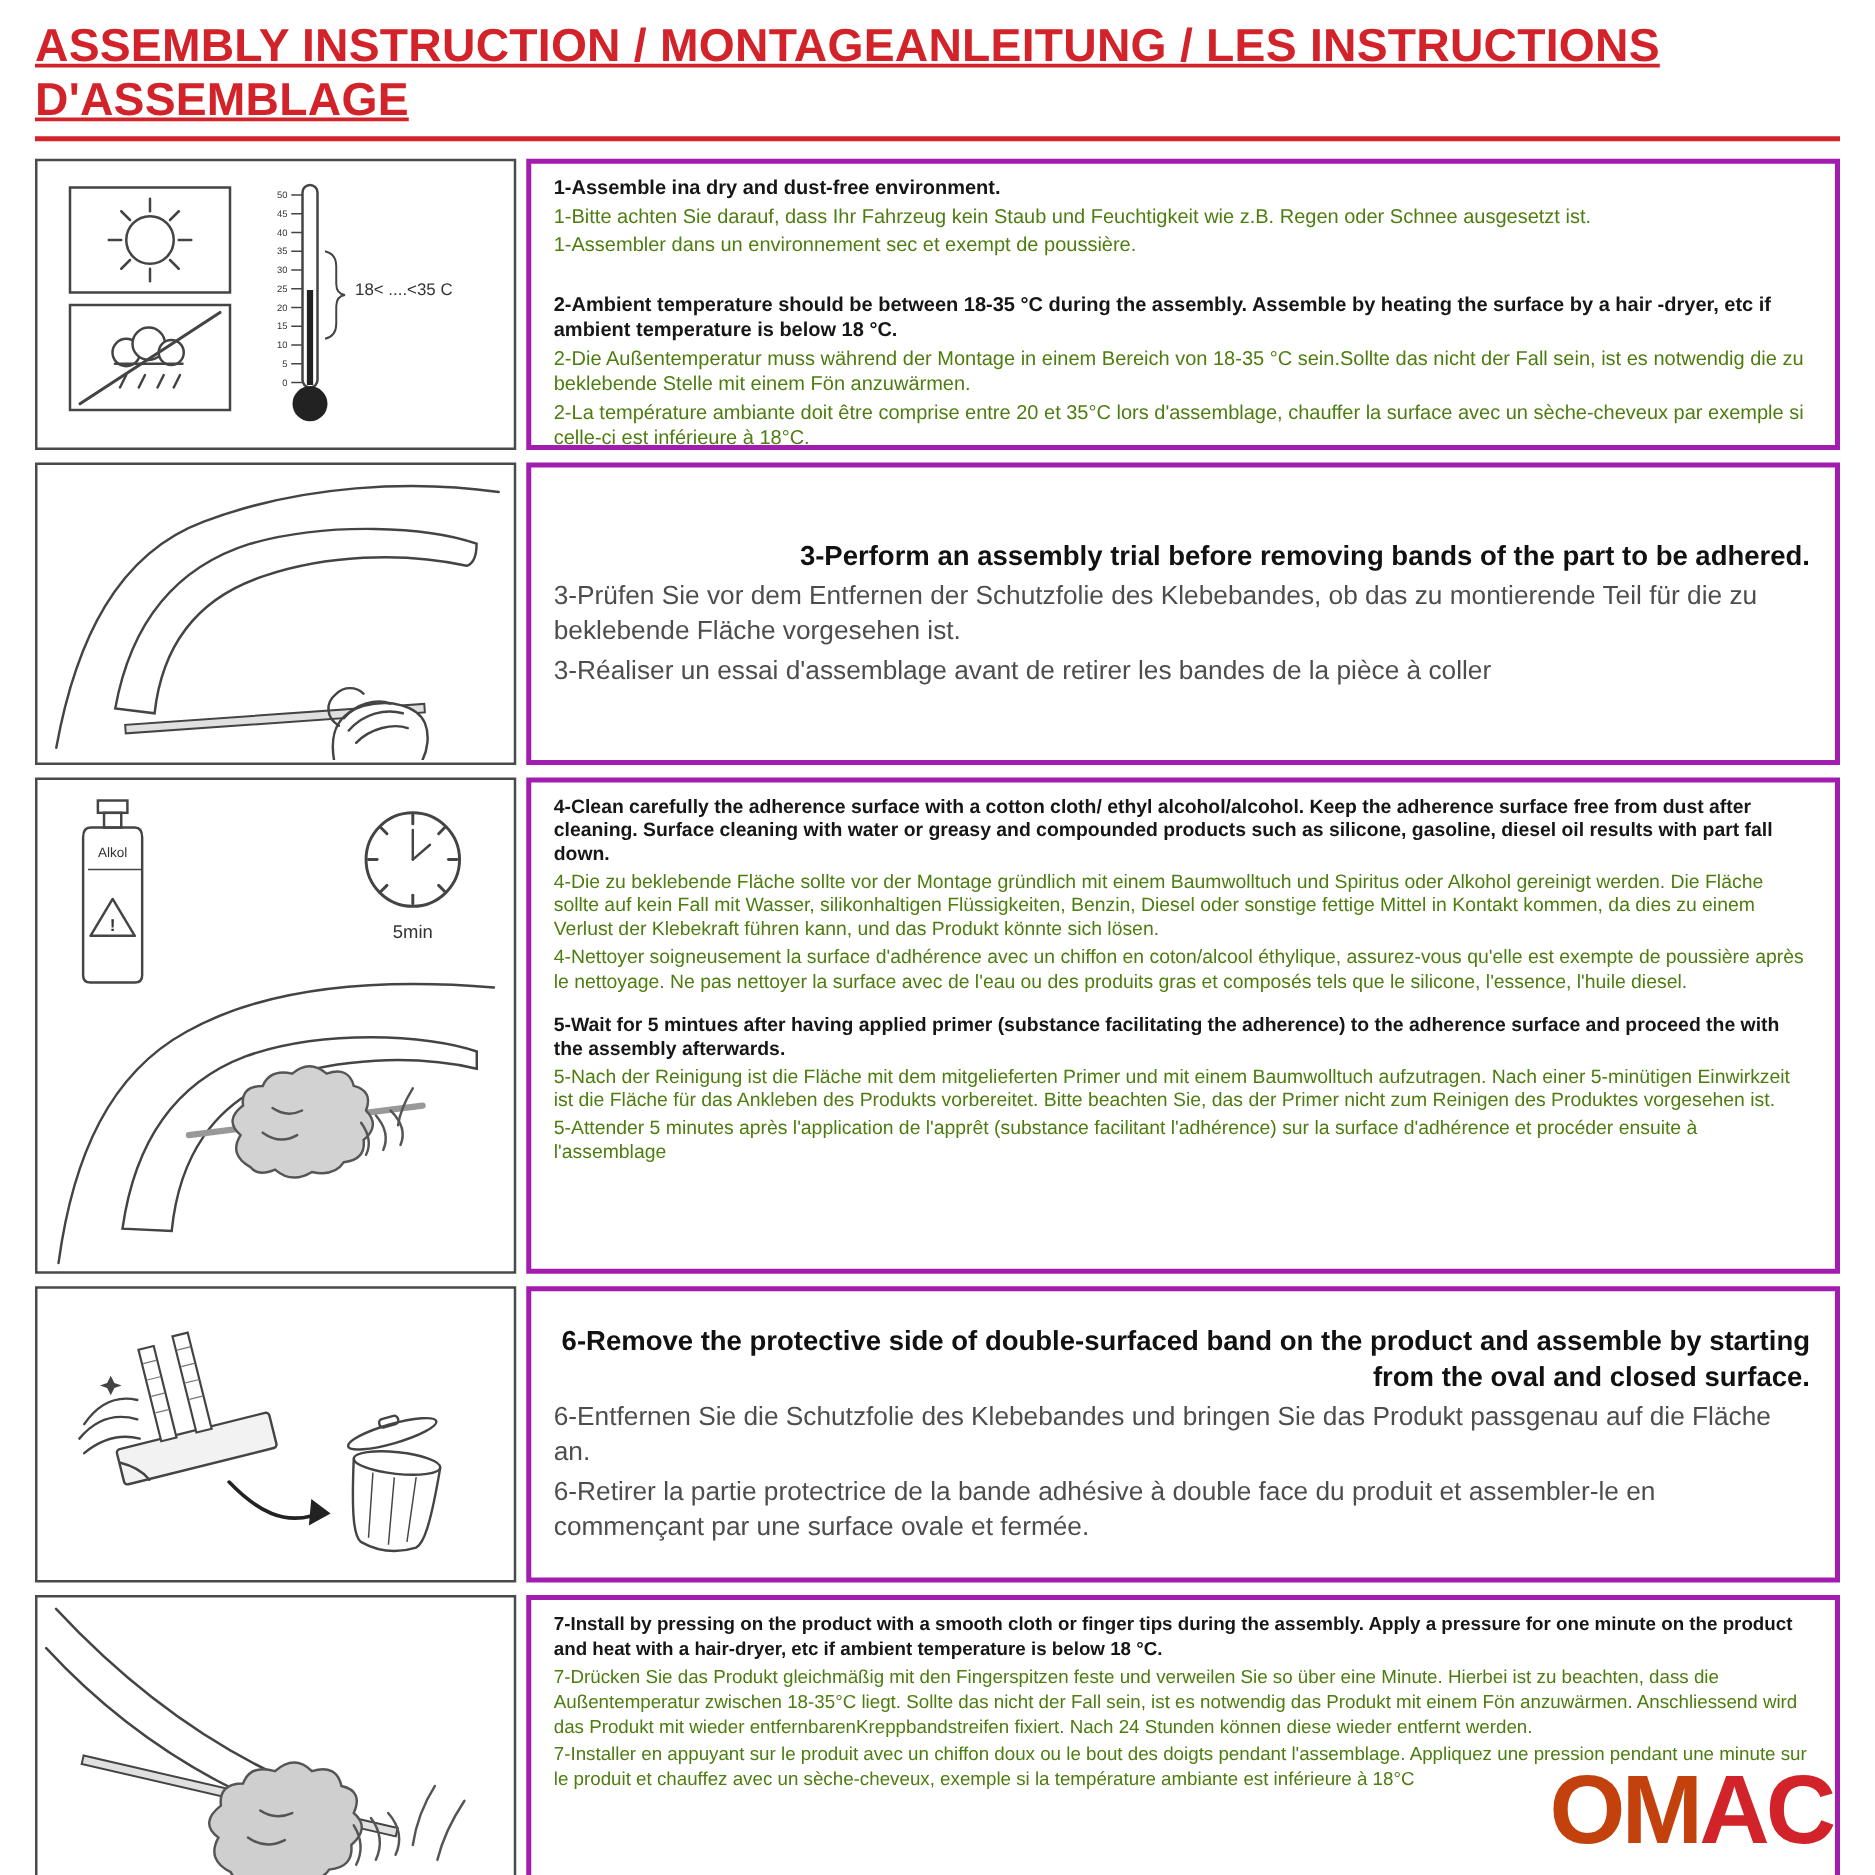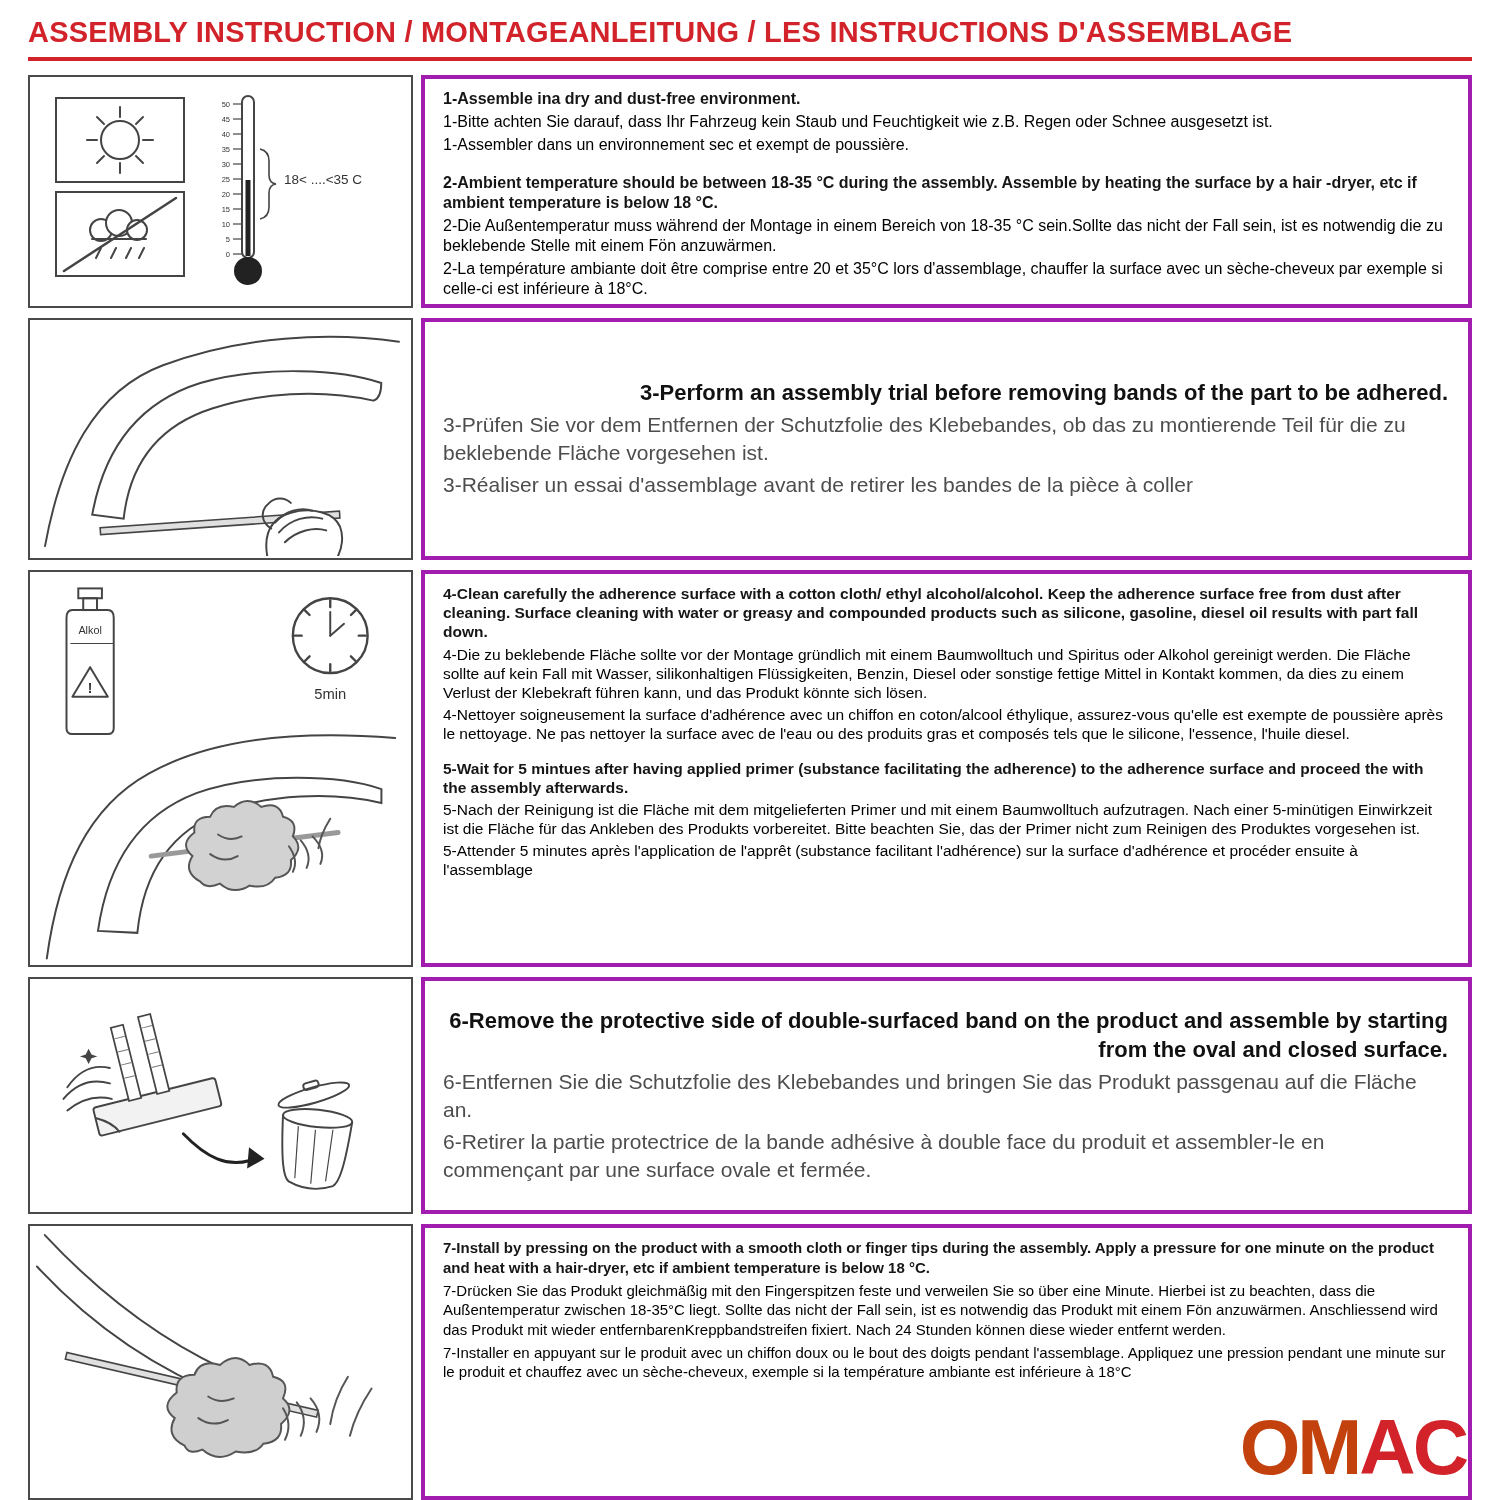--- a/index.html
+++ b/index.html
@@ -1,37 +1,37 @@
 <!DOCTYPE html>
 <html><head>
 <meta charset="utf-8">
 <style>
   * { box-sizing: border-box; margin: 0; padding: 0; }
   html, body { width: 1500px; height: 1500px; background: #fff; overflow: hidden; }
   body { font-family: "Liberation Sans", sans-serif; color: #222; }
   .page { position: relative; width: 1500px; height: 1500px; padding: 16px 28px 0 28px; }
 
-  .title { color: #d2232a; font-size: 29px; font-weight: bold; letter-spacing: .2px; line-height: 1.15; }
+  .title { color: #d2232a; font-size: 37px; font-weight: bold; letter-spacing: .2px; line-height: 1.15; text-decoration: underline; }
   .rule { border: none; border-top: 4px solid #d2232a; margin: 8px 0 14px 0; }
 
   .row { display: flex; gap: 8px; margin-bottom: 10px; }
   .figbox { flex: none; width: 385px; border: 2px solid #4a4a4a; background: #fff;
             display: flex; align-items: center; justify-content: center; overflow: hidden; }
   .textbox { flex: 1; border: 4px solid #a21caf; background: #fff; padding: 10px 20px 8px 18px; }
   .textbox.center { display: flex; flex-direction: column; justify-content: center; }
 
   .r1 { height: 233px; }
   .r2 { height: 242px; }
   .r3 { height: 397px; }
   .r4 { height: 237px; }
   .r5 { height: 276px; }
 
-  .textbox p { margin: 0 0 3px 0; font-size: 16px; line-height: 1.25; color: #000000; }
+  .textbox p { margin: 0 0 3px 0; font-size: 16px; line-height: 1.25; color: #4d7c0f; }
   .textbox p.b { font-weight: bold; color: #161616; }
-  .textbox p.gap { margin-top: 18px; }
+  .textbox p.gap { margin-top: 28px; }
 
   .t3 p { font-size: 15.5px; line-height: 1.23; }
   .t3 p.gap { margin-top: 16px; }
 
   .big p { font-size: 21px; line-height: 1.33; color: #4d4d4d; margin-bottom: 4px; }
   .big p.b { font-size: 22px; color: #111; text-align: right; }
 
   .t5 p { font-size: 15px; line-height: 1.31; }
 
   .logo { position: absolute; right: 34px; bottom: 14px; font-weight: bold;

